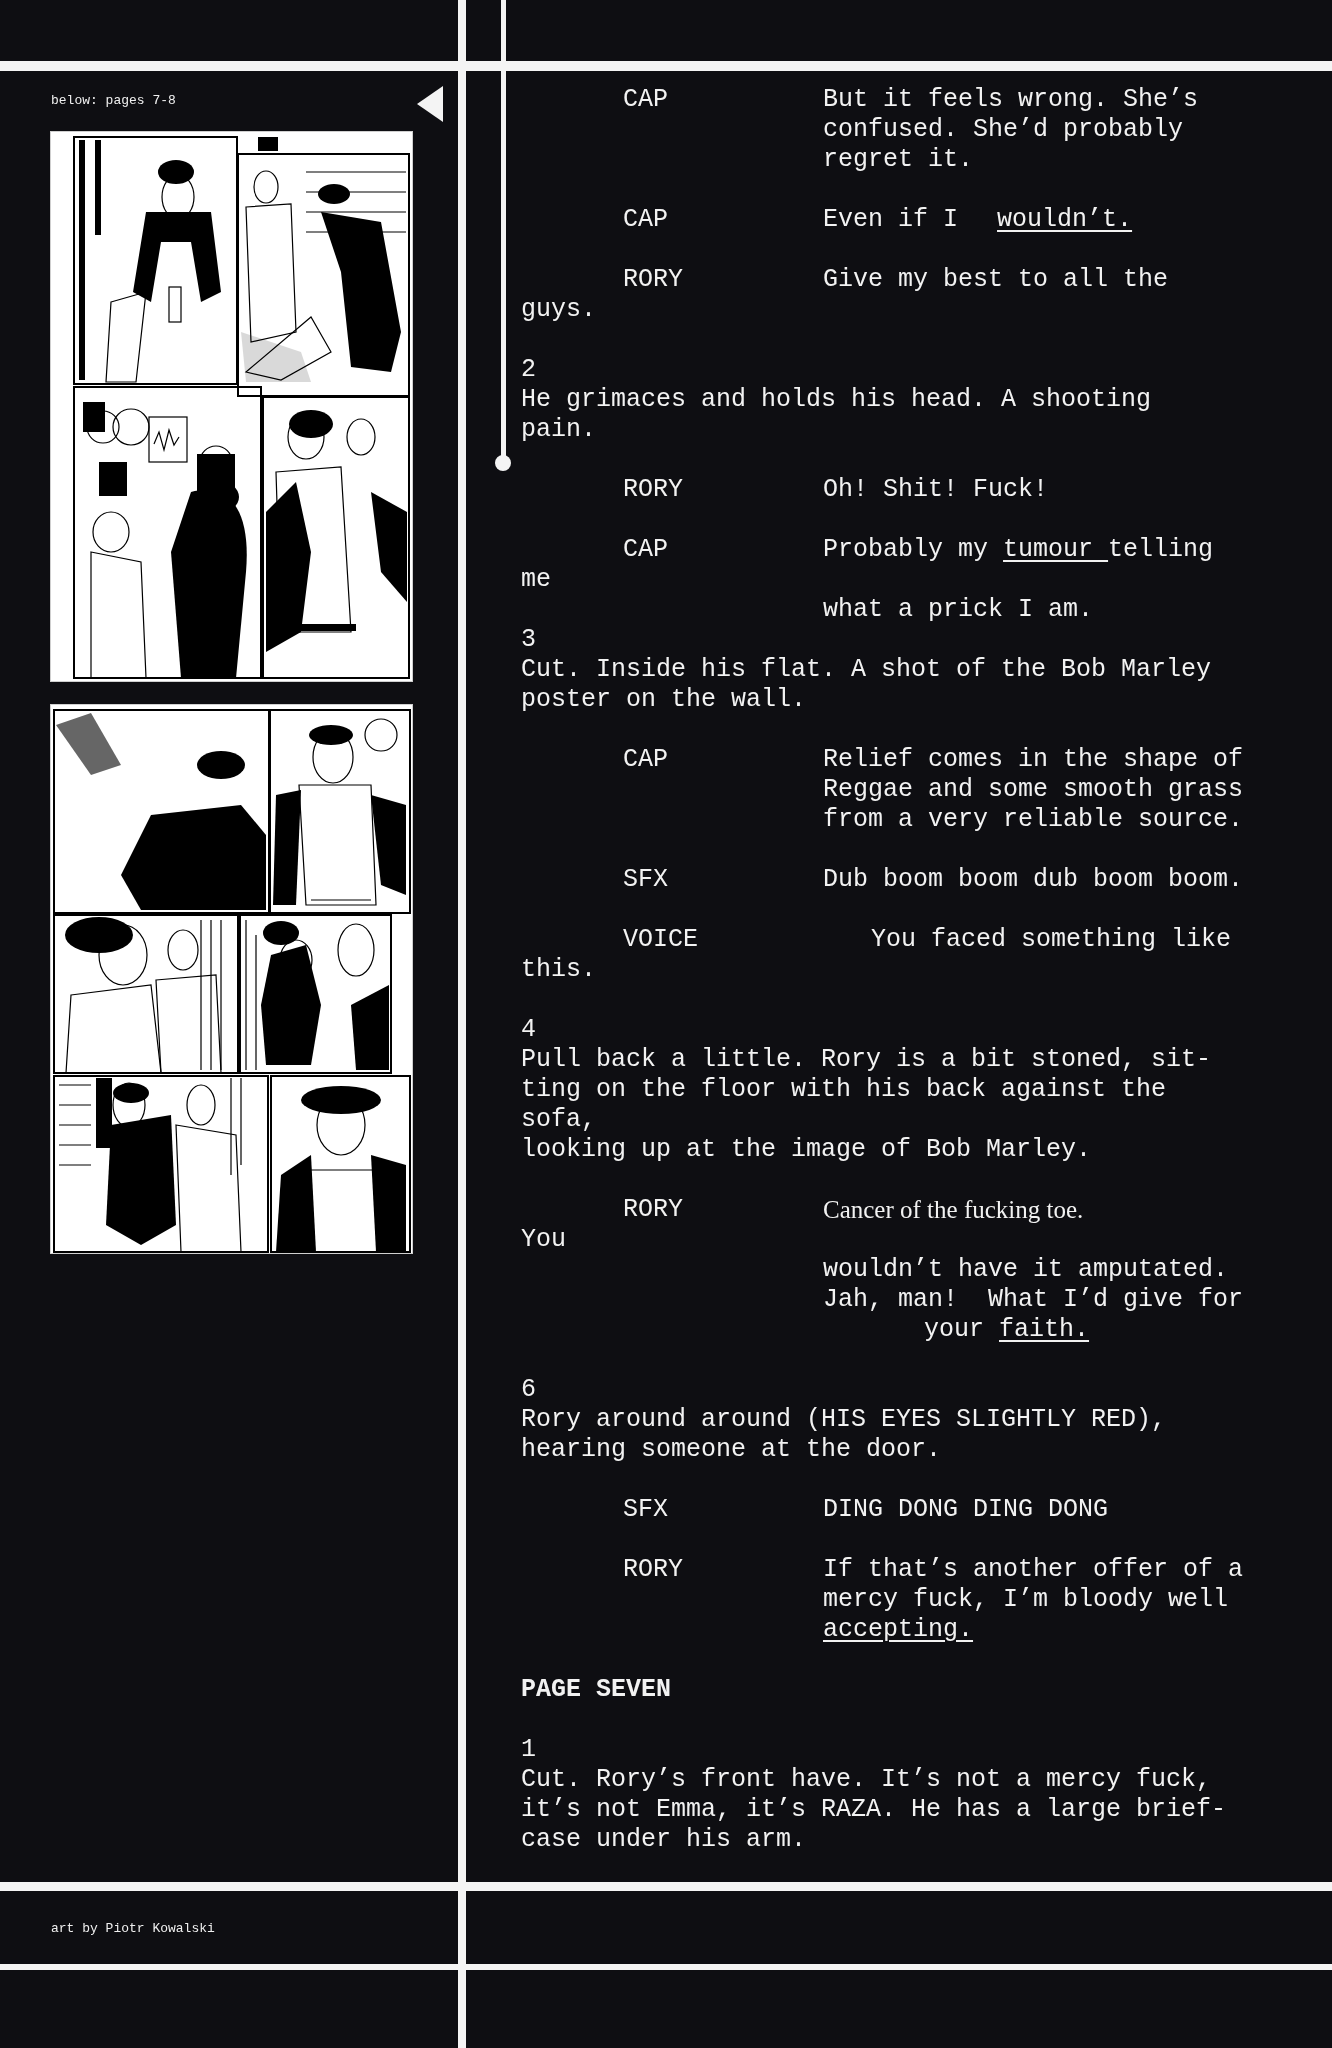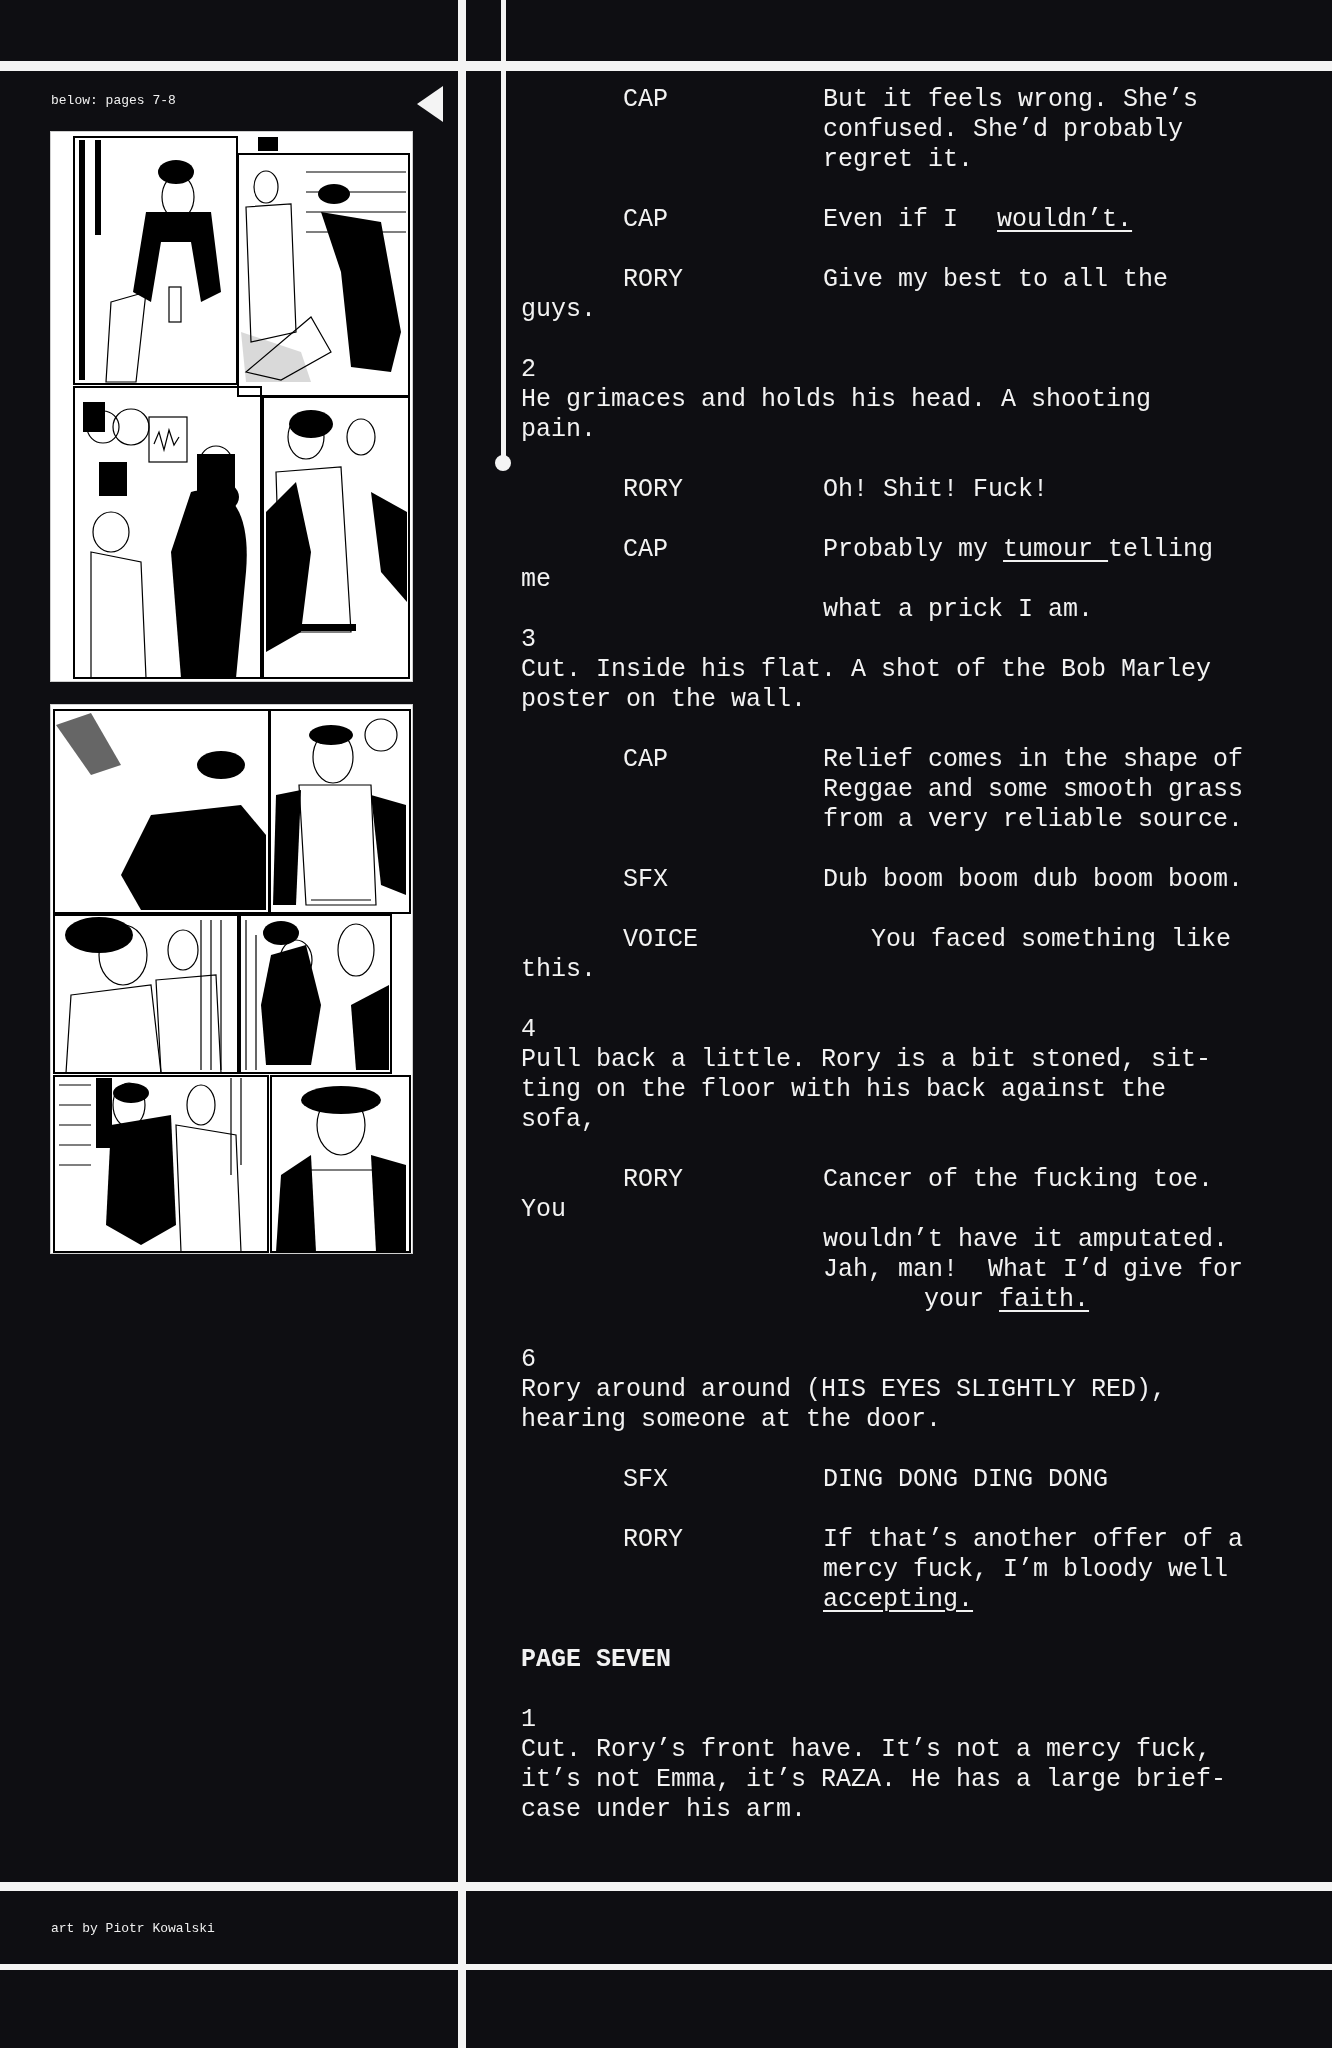--- a/index.html
+++ b/index.html
@@ -188,22 +188,23 @@
     <div class="line"></div>
     <div class="line"><span class="c-char">SFX</span><span class="c-dial"><span style="position: static;">Dub boom boom dub boom boom.</span></span></div>
     <div class="line"></div>
     <div class="line"><span class="c-char">VOICE</span><span class="c-dial"><span style="position: static; margin-left: 48px;">You faced something like</span></span></div>
     <div class="line"><span class="c-left">this.</span></div>
     <div class="line"></div>
     <div class="line"><span class="c-left">4</span></div>
     <div class="line"><span class="c-left">Pull back a little. Rory is a bit stoned, sit-</span></div>
     <div class="line"><span class="c-left">ting on the floor with his back against the</span></div>
     <div class="line"><span class="c-left">sofa,</span></div>
-    <div class="line"></div>
-    <div class="line"><span class="c-char">RORY</span><span class="c-dial"><span style="position: static;">Cancer of the fucking toe.</span></span></div>
+    <div class="line"><span class="c-left">looking up at the image of Bob Marley.</span></div>
+    <div class="line"></div>
+    <div class="line"><span class="c-char">RORY</span><span class="c-dial"><span style="position: static; font-family: Liberation Serif, serif;">Cancer of the fucking toe.</span></span></div>
     <div class="line"><span class="c-left">You</span></div>
     <div class="line"><span class="c-dial"><span style="position: static;">wouldn’t have it amputated.</span></span></div>
     <div class="line"><span class="c-dial"><span style="position: static;">Jah, man!  What I’d give for</span></span></div>
     <div class="line"><span class="c-dial2"><span style="position: static;">your </span><span class="u" style="position: static;">faith.</span></span></div>
     <div class="line"></div>
     <div class="line"><span class="c-left">6</span></div>
     <div class="line"><span class="c-left">Rory around around (HIS EYES SLIGHTLY RED),</span></div>
     <div class="line"><span class="c-left">hearing someone at the door.</span></div>
     <div class="line"></div>
     <div class="line"><span class="c-char">SFX</span><span class="c-dial"><span style="position: static;">DING DONG DING DONG</span></span></div>

